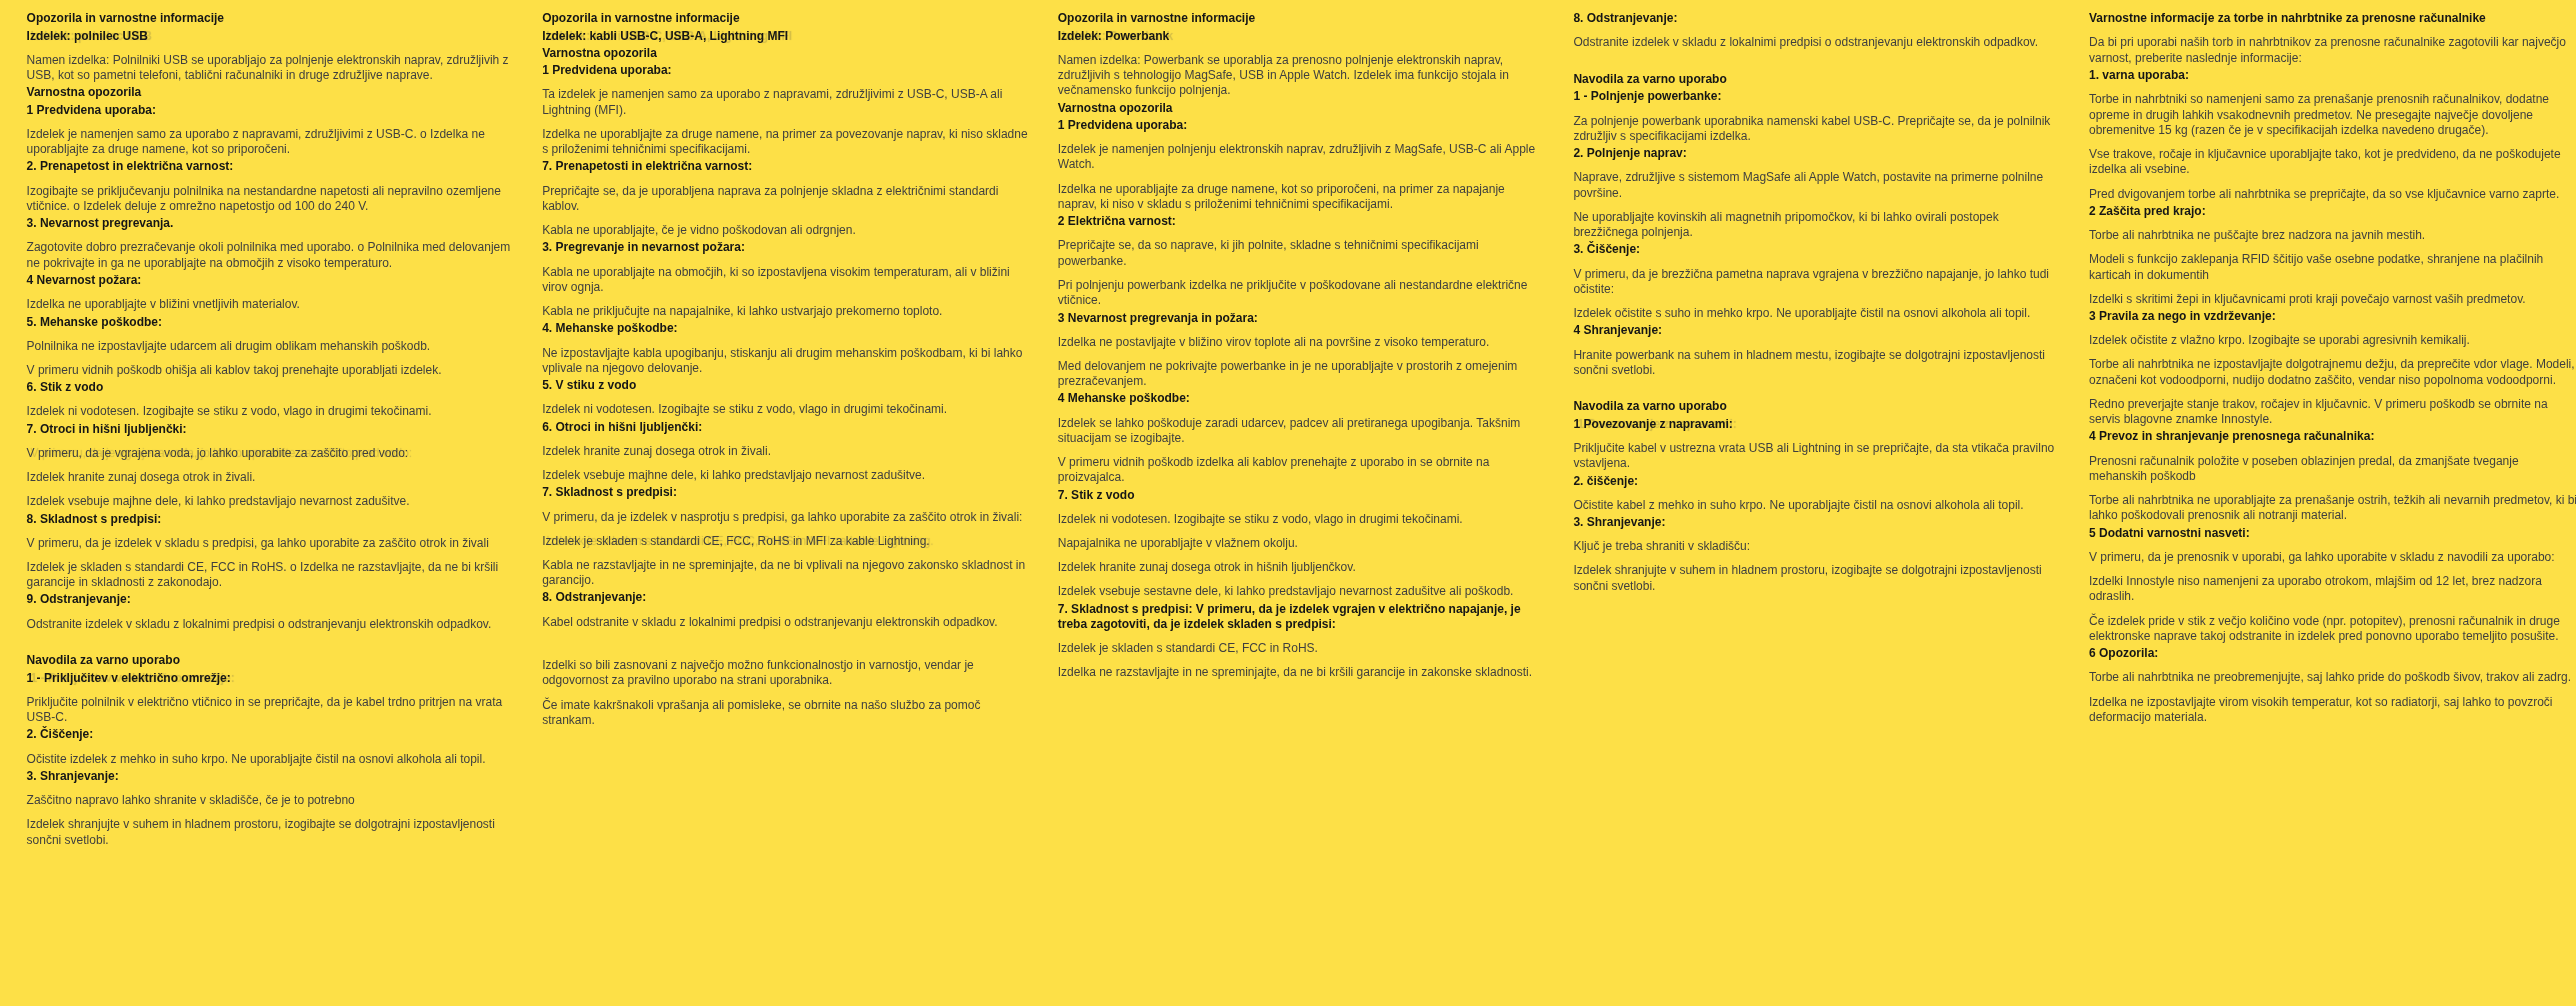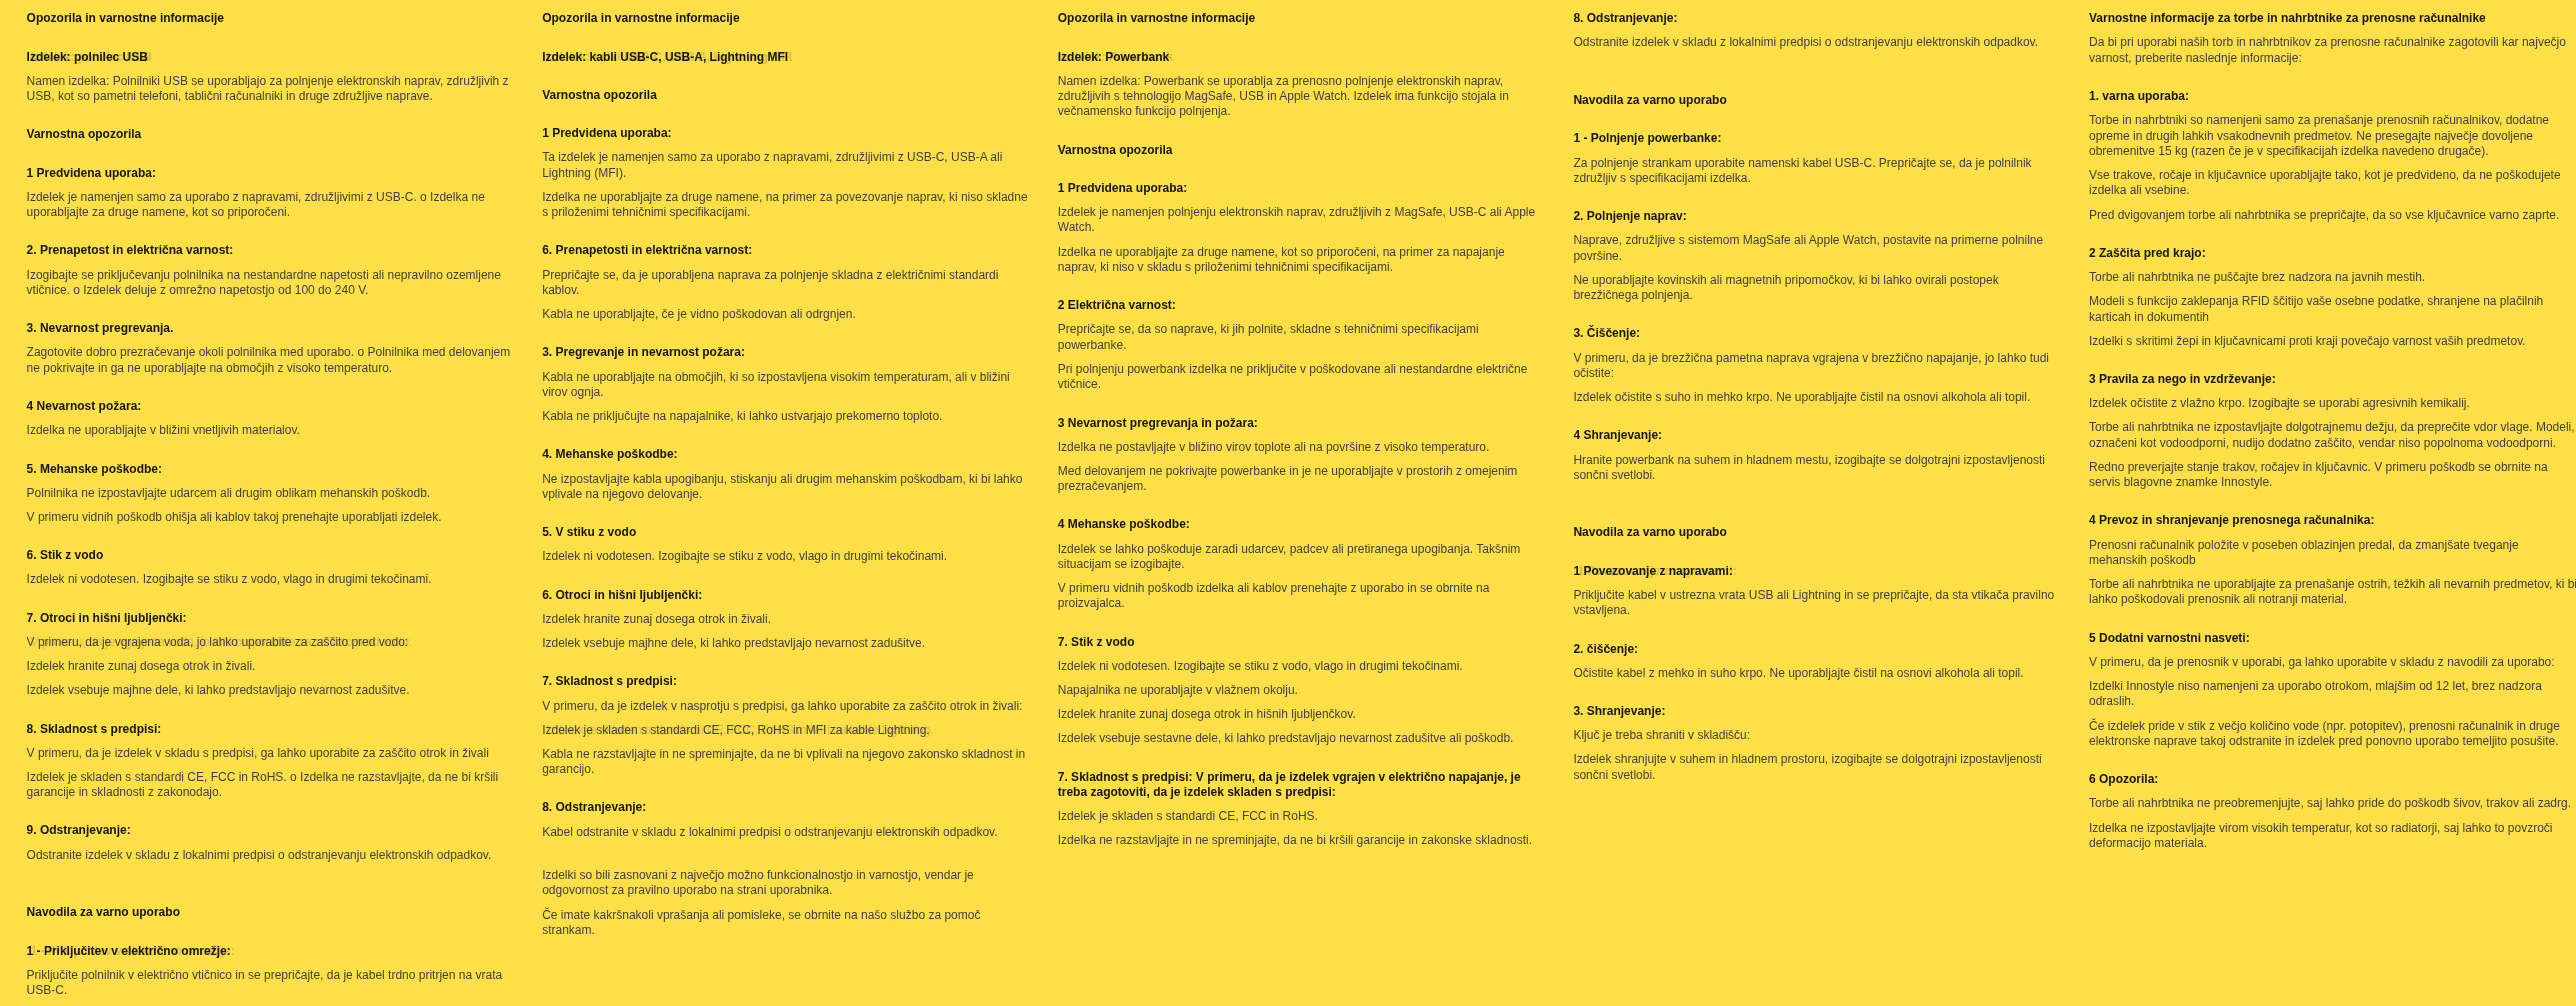--- a/index.html
+++ b/index.html
@@ -27,21 +27,21 @@
     width: 489px;
     margin-right: 26.6px;
   }
   .col > div:first-child { margin-top: 0; }
   .p {
     margin-top: 8.9px;
     color: #3f3f3f;
     font-weight: 400;
   }
   .h {
-    margin-top: 23px;
+    margin-top: 2px;
     color: #161616;
     font-weight: 700;
   }
   .gap { height: 19.3px; }
   .smudge {
     text-shadow: 4px 0 0.8px rgba(70,70,70,0.22);
   }
 </style>
 </head>
 <body>
@@ -84,21 +84,21 @@
       <div class="p">Zaščitno napravo lahko shranite v skladišče, če je to potrebno</div>
       <div class="p">Izdelek shranjujte v suhem in hladnem prostoru, izogibajte se dolgotrajni izpostavljenosti sončni svetlobi.</div>
     </div>
   <div class="col">
       <div class="h">Opozorila in varnostne informacije</div>
       <div class="h smudge">Izdelek: kabli USB-C, USB-A, Lightning MFI</div>
       <div class="h">Varnostna opozorila</div>
       <div class="h">1 Predvidena uporaba:</div>
       <div class="p">Ta izdelek je namenjen samo za uporabo z napravami, združljivimi z USB-C, USB-A ali Lightning (MFI).</div>
       <div class="p">Izdelka ne uporabljajte za druge namene, na primer za povezovanje naprav, ki niso skladne s priloženimi tehničnimi specifikacijami.</div>
-      <div class="h">6. Prenapetosti in električna varnost:</div>
+      <div class="h">7. Prenapetosti in električna varnost:</div>
       <div class="p">Prepričajte se, da je uporabljena naprava za polnjenje skladna z električnimi standardi kablov.</div>
       <div class="p">Kabla ne uporabljajte, če je vidno poškodovan ali odrgnjen.</div>
       <div class="h">3. Pregrevanje in nevarnost požara:</div>
       <div class="p">Kabla ne uporabljajte na območjih, ki so izpostavljena visokim temperaturam, ali v bližini virov ognja.</div>
       <div class="p">Kabla ne priključujte na napajalnike, ki lahko ustvarjajo prekomerno toploto.</div>
       <div class="h">4. Mehanske poškodbe:</div>
       <div class="p">Ne izpostavljajte kabla upogibanju, stiskanju ali drugim mehanskim poškodbam, ki bi lahko vplivale na njegovo delovanje.</div>
       <div class="h">5. V stiku z vodo</div>
       <div class="p">Izdelek ni vodotesen. Izogibajte se stiku z vodo, vlago in drugimi tekočinami.</div>
       <div class="h">6. Otroci in hišni ljubljenčki:</div>
@@ -139,21 +139,21 @@
       <div class="h">7. Skladnost s predpisi: V primeru, da je izdelek vgrajen v električno napajanje, je treba zagotoviti, da je izdelek skladen s predpisi:</div>
       <div class="p">Izdelek je skladen s standardi CE, FCC in RoHS.</div>
       <div class="p">Izdelka ne razstavljajte in ne spreminjajte, da ne bi kršili garancije in zakonske skladnosti.</div>
     </div>
   <div class="col">
       <div class="h">8. Odstranjevanje:</div>
       <div class="p">Odstranite izdelek v skladu z lokalnimi predpisi o odstranjevanju elektronskih odpadkov.</div>
       <div class="gap"></div>
       <div class="h">Navodila za varno uporabo</div>
       <div class="h">1 - Polnjenje powerbanke:</div>
-      <div class="p">Za polnjenje strankam uporabite namenski kabel USB-C. Prepričajte se, da je polnilnik združljiv s specifikacijami izdelka.</div>
+      <div class="p">Za polnjenje powerbank uporabnika namenski kabel USB-C. Prepričajte se, da je polnilnik združljiv s specifikacijami izdelka.</div>
       <div class="h">2. Polnjenje naprav:</div>
       <div class="p">Naprave, združljive s sistemom MagSafe ali Apple Watch, postavite na primerne polnilne površine.</div>
       <div class="p">Ne uporabljajte kovinskih ali magnetnih pripomočkov, ki bi lahko ovirali postopek brezžičnega polnjenja.</div>
       <div class="h">3. Čiščenje:</div>
       <div class="p">V primeru, da je brezžična pametna naprava vgrajena v brezžično napajanje, jo lahko tudi očistite:</div>
       <div class="p">Izdelek očistite s suho in mehko krpo. Ne uporabljajte čistil na osnovi alkohola ali topil.</div>
       <div class="h">4 Shranjevanje:</div>
       <div class="p">Hranite powerbank na suhem in hladnem mestu, izogibajte se dolgotrajni izpostavljenosti sončni svetlobi.</div>
       <div class="gap"></div>
       <div class="h">Navodila za varno uporabo</div>

